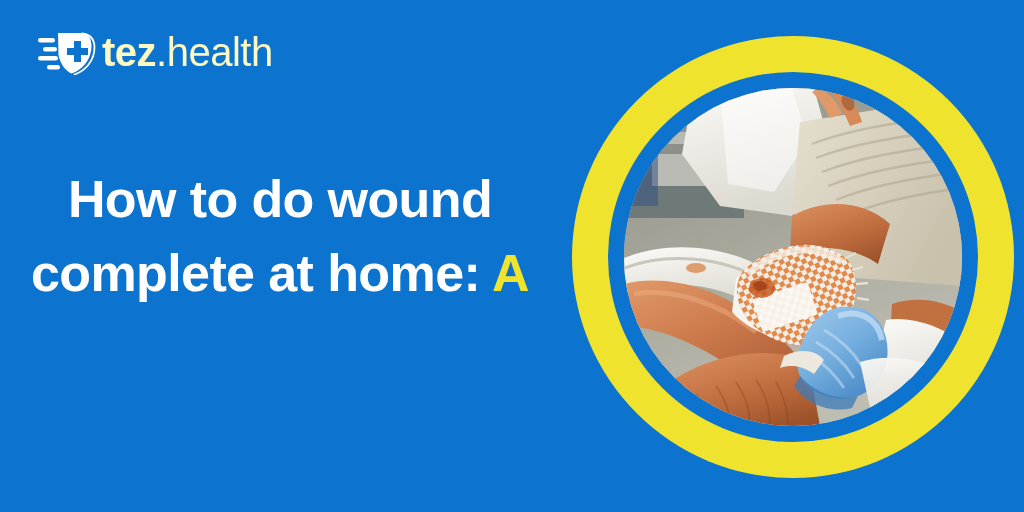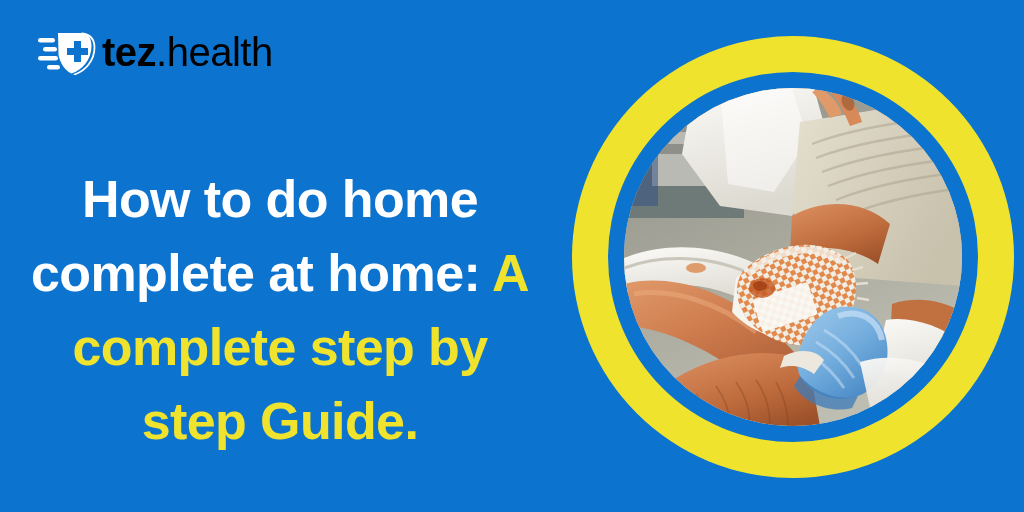--- a/index.html
+++ b/index.html
@@ -31,21 +31,21 @@
     height: 46px;
     display: block;
     flex: 0 0 auto;
   }
   #logo-wordmark {
     margin-left: 6px;
     font-size: 40px;
     line-height: 46px;
     letter-spacing: -0.5px;
     white-space: nowrap;
-    color: #000000;
+    color: #fef9c3;
   }
   #logo-wordmark .wm-strong {
     font-weight: 700;
   }
   #logo-wordmark .wm-light {
     font-weight: 300;
   }
 
   
   #headline {
@@ -122,24 +122,23 @@
                M36 12 L43 12 L43 19 L50 19 L50 26 L43 26 L43 33 L36 33 L36 26 L29 26 L29 19 L36 19 Z" fill="#ffffff" fill-rule="evenodd"></path>
 
       <path d="M44 4.5 C52.5 5.5 56.5 10.5 56.5 18.5 C56.5 32 47 42 36.5 45.5" fill="none" stroke="#ffffff" stroke-width="1.8" stroke-linecap="round"></path>
     </svg>
     <div id="logo-wordmark">
       <span class="wm-strong">tez</span><span class="wm-light">.health</span>
     </div>
   </div>
 
   <h1 id="headline">
-    <span>How to do home</span><br>
+    <span>How to do wound</span><br>
     <span>complete at home: </span><span class="hl-accent">A</span><br>
-    <span class="hl-accent">complete step by</span><br>
-    <span class="hl-accent">step Guide.</span>
+    <br>
   </h1>
 
   <div id="medallion">
     <div id="ring-outer"></div>
     <div id="ring-inner"></div>
     <div id="photo-clip">
       <div id="photo-scene">
         <svg id="photo-svg" viewBox="0 0 338 338" preserveAspectRatio="xMidYMid slice" aria-hidden="true">
           <defs>
             <linearGradient id="gFloor" x1="0" y1="0" x2="0.4" y2="1">

